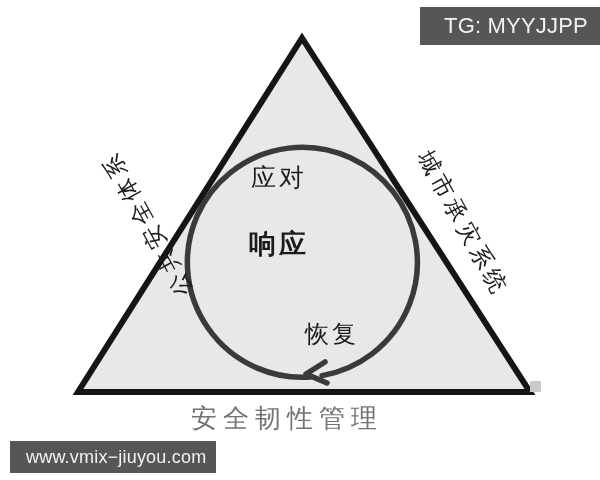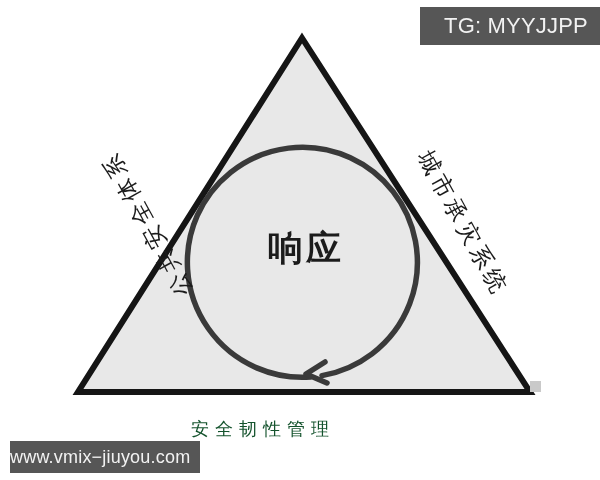--- a/index.html
+++ b/index.html
@@ -44,23 +44,23 @@
 
   #label-top {
     left: 251px;
     top: 165px;
     font-size: 25px;
     letter-spacing: 3px;
     font-weight: 400;
   }
 
   #label-center {
-    left: 268px;
+    left: 249px;
     top: 227px;
-    font-size: 35px;
+    font-size: 27px;
     font-weight: 700;
     letter-spacing: 3px;
     text-align: center;
     line-height: 1.23;
   }
   #label-center .ln { display: block; }
 
   #label-bottom-left {
     left: 219px;
     top: 322px;
@@ -69,24 +69,24 @@
   }
   #label-bottom-right {
     left: 305px;
     top: 322px;
     font-size: 24px;
     letter-spacing: 3px;
   }
 
   #caption {
     left: 191px;
-    top: 420px;
-    font-size: 18px;
+    top: 405px;
+    font-size: 26px;
     letter-spacing: 6px;
-    color: #14532d;
+    color: #737373;
   }
 
   
   #label-left-side {
     left: 62px;
     top: 212px;
     font-size: 23px;
     letter-spacing: 4px;
     transform: rotate(-119deg);
     transform-origin: 50% 50%;
@@ -119,21 +119,21 @@
     height: 38px;
     padding: 0 16px 0 24px;
     font-size: 22px;
     letter-spacing: 0.2px;
   }
   #wm-site {
     left: 10px;
     top: 441px;
     height: 32px;
     width: 190px;
-    padding-left: 0;
+    padding-left: 16px;
     font-size: 18px;
     letter-spacing: 0.2px;
   }
 
   
   #corner-artifact {
     position: absolute;
     left: 530px;
     top: 381px;
     width: 11px;
@@ -148,25 +148,27 @@
 
   <svg id="diagram" viewBox="0 0 600 480">
 
     <polygon points="302,38 530,392 78,392" fill="#e8e8e8" stroke="#151515" stroke-width="6" stroke-linejoin="miter"></polygon>
 
     <path d="M 310.5 377 A 115 115 0 1 1 322 375.6" fill="none" stroke="#3a3a3a" stroke-width="5.5" stroke-linecap="round"></path>
 
     <path d="M 325 362 L 306 374 L 327 383" fill="none" stroke="#3a3a3a" stroke-width="5.5" stroke-linecap="round" stroke-linejoin="round"></path>
   </svg>
 
+  <div class="cjk" id="label-top">应对</div>
 
   <div class="cjk" id="label-center">
     <span class="ln">响应</span>
   </div>
 
+  <div class="cjk" id="label-bottom-right">恢复</div>
 
   <div class="cjk" id="label-left-side">公共安全体系</div>
   <div class="cjk" id="label-right-side">城市承灾系统</div>
 
   <div class="cjk" id="caption">安全韧性管理</div>
 
   <div id="corner-artifact"></div>
 
   <div class="wm-bar" id="wm-tg">TG: MYYJJPP</div>
   <div class="wm-bar" id="wm-site">www.vmix−jiuyou.com</div>

